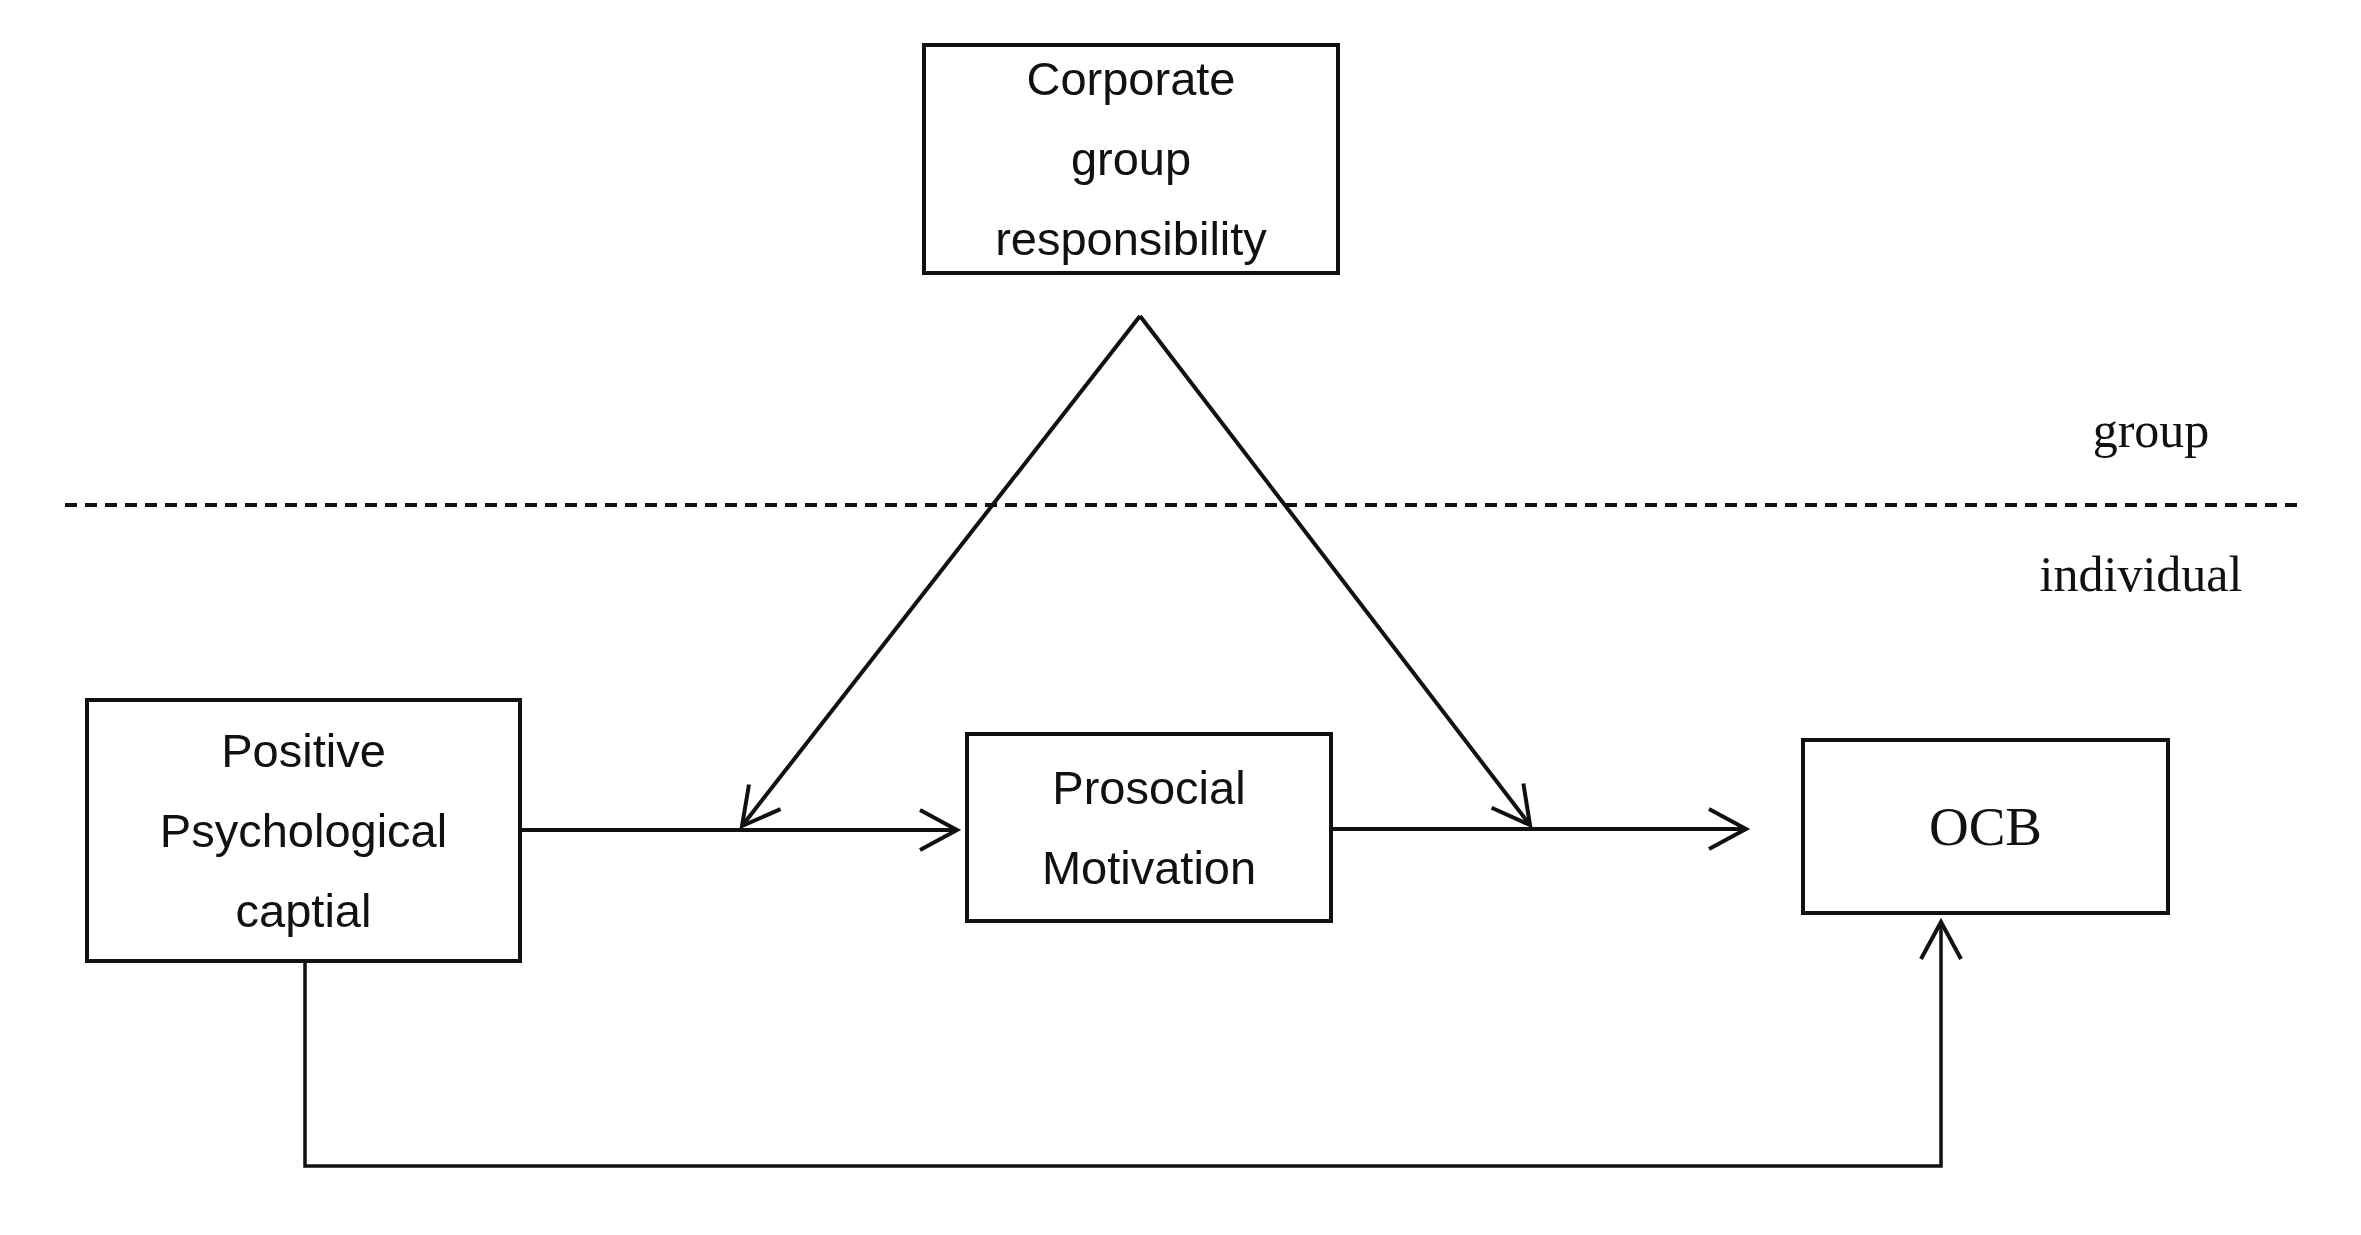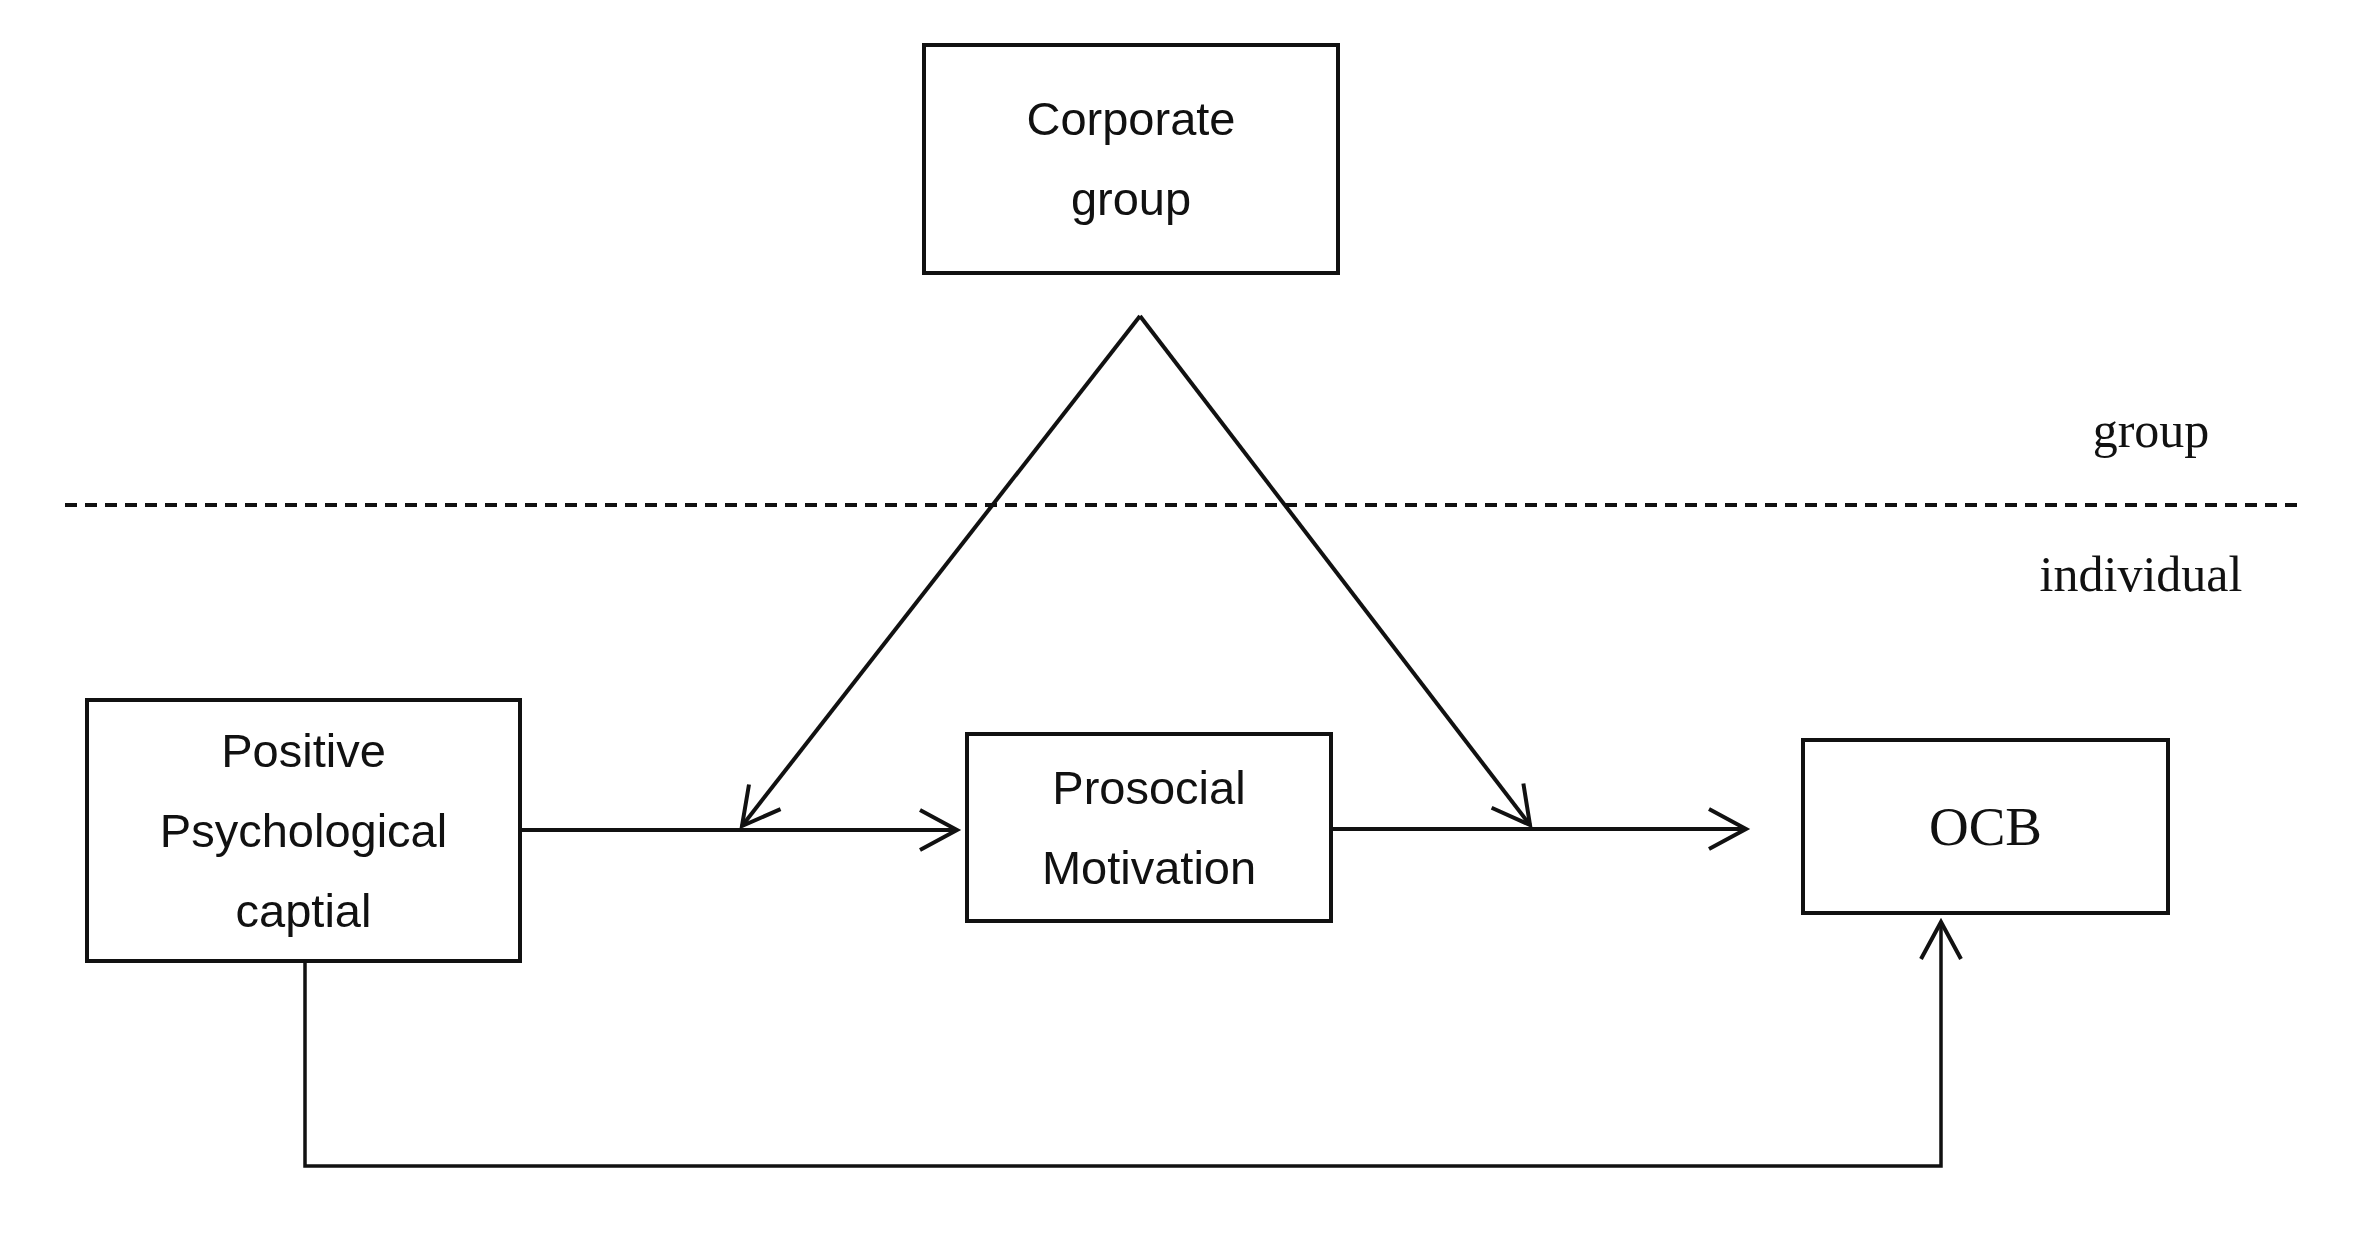--- a/index.html
+++ b/index.html
@@ -58,20 +58,21 @@
     <line x1="1140" y1="316" x2="742" y2="826" stroke="#111111" stroke-width="4" marker-end="url(#openArrow)"></line>
 
     <line x1="1140" y1="316" x2="1530" y2="825" stroke="#111111" stroke-width="4" marker-end="url(#openArrow)"></line>
 
     <polyline points="305,963 305,1166 1941,1166 1941,922" fill="none" stroke="#111111" stroke-width="3.5" marker-end="url(#openArrow)"></polyline>
   </svg>
 
   <div class="box sans-box" id="csr">
     <div>Corporate</div>
     <div>group</div>
+    <div>responsibility</div>
   </div>
 
   <div class="box sans-box" id="pm">
     <div>Prosocial</div>
     <div>Motivation</div>
   </div>
 
   <div class="box sans-box" id="ppc">
     <div>Positive</div>
     <div>Psychological</div>

